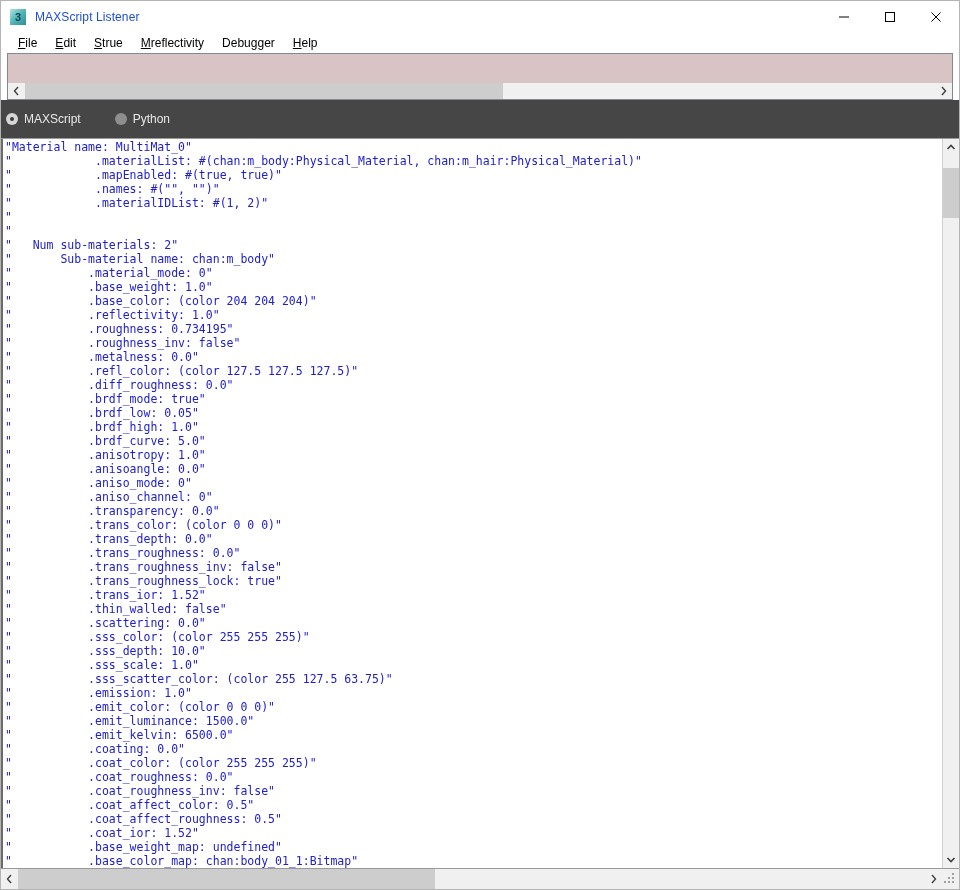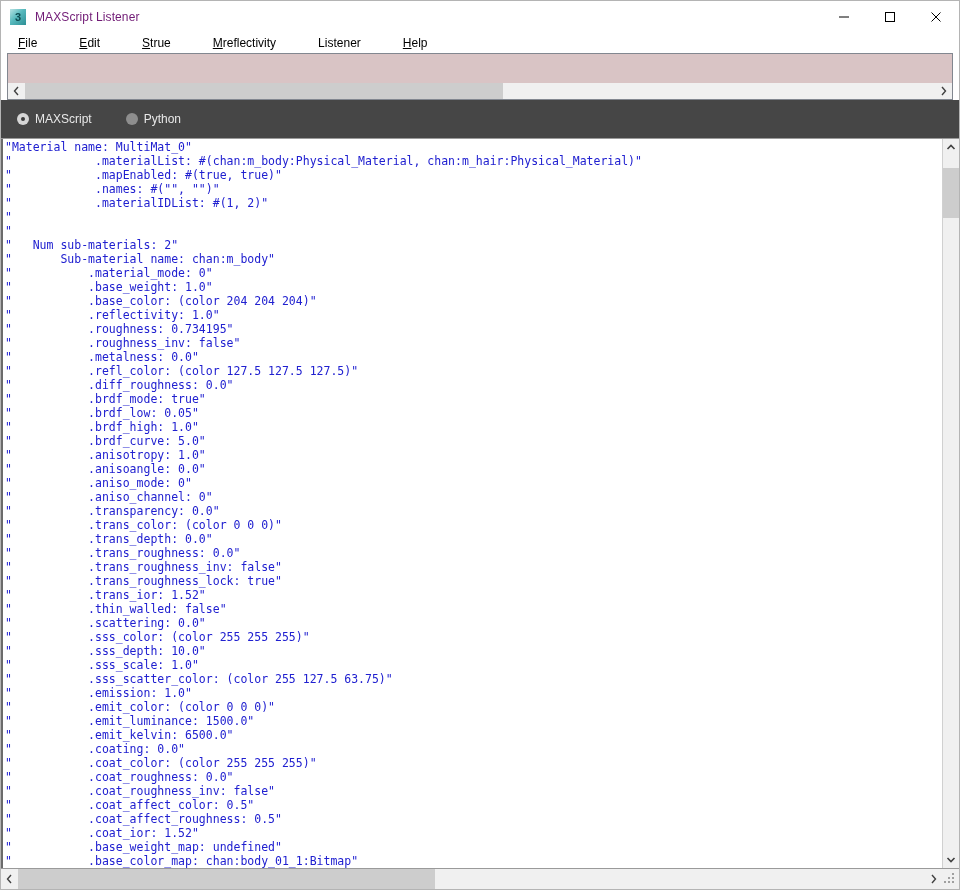--- a/index.html
+++ b/index.html
@@ -43,21 +43,21 @@
     color: #0d4a50;
     font-size: 11px;
     font-weight: bold;
     line-height: 16px;
     text-align: center;
     font-family: "Liberation Sans", sans-serif;
     flex: 0 0 auto;
   }
   .title-text {
     font-size: 12px;
-    color: #701a75;
+    color: #1d4ed8;
     letter-spacing: 0.1px;
   }
   .win-controls {
     position: absolute;
     right: 0;
     top: 0;
     height: 31px;
     display: flex;
   }
   .win-btn {
@@ -71,21 +71,20 @@
   .win-btn svg { display: block; }
 
   
   .menubar {
     height: 21px;
     min-height: 21px;
     display: flex;
     align-items: center;
     background: #ffffff;
     padding-left: 8px;
-    gap: 24px;
   }
   .menu-item {
     font-size: 12px;
     color: #000000;
     padding: 2px 9px 2px 9px;
     white-space: nowrap;
   }
   .menu-item u { text-decoration: underline; }
 
   
@@ -137,21 +136,21 @@
   }
   .hs-thumb.top { width: 52.5%; }
 
   
   .tabstrip {
     height: 39px;
     min-height: 21px;
     background: #464646;
     display: flex;
     align-items: center;
-    padding-left: 16px;
+    padding-left: 5px;
   }
   .radio {
     display: flex;
     align-items: center;
     margin-right: 34px;
   }
   .radio-dot {
     width: 12px;
     height: 12px;
     border-radius: 50%;
@@ -304,21 +303,21 @@
           </svg>
       </div>
     </div>
   </div>
 
   <div class="menubar">
     <div class="menu-item"><u>F</u><span>ile</span></div>
     <div class="menu-item"><u>E</u><span>dit</span></div>
     <div class="menu-item"><u>S</u><span>true</span></div>
     <div class="menu-item"><u>M</u><span>reflectivity</span></div>
-    <div class="menu-item"><span>Listener</span></div>
+    <div class="menu-item"><span>Debugger</span></div>
     <div class="menu-item"><u>H</u><span>elp</span></div>
   </div>
 
   <div class="input-wrap">
     <div class="input-pane" style="background: rgb(217, 196, 197);"></div>
   </div>
 
   <div class="hscroll">
     <div class="hs-arrow">
       <svg width="7" height="10" viewBox="0 0 7 10">

